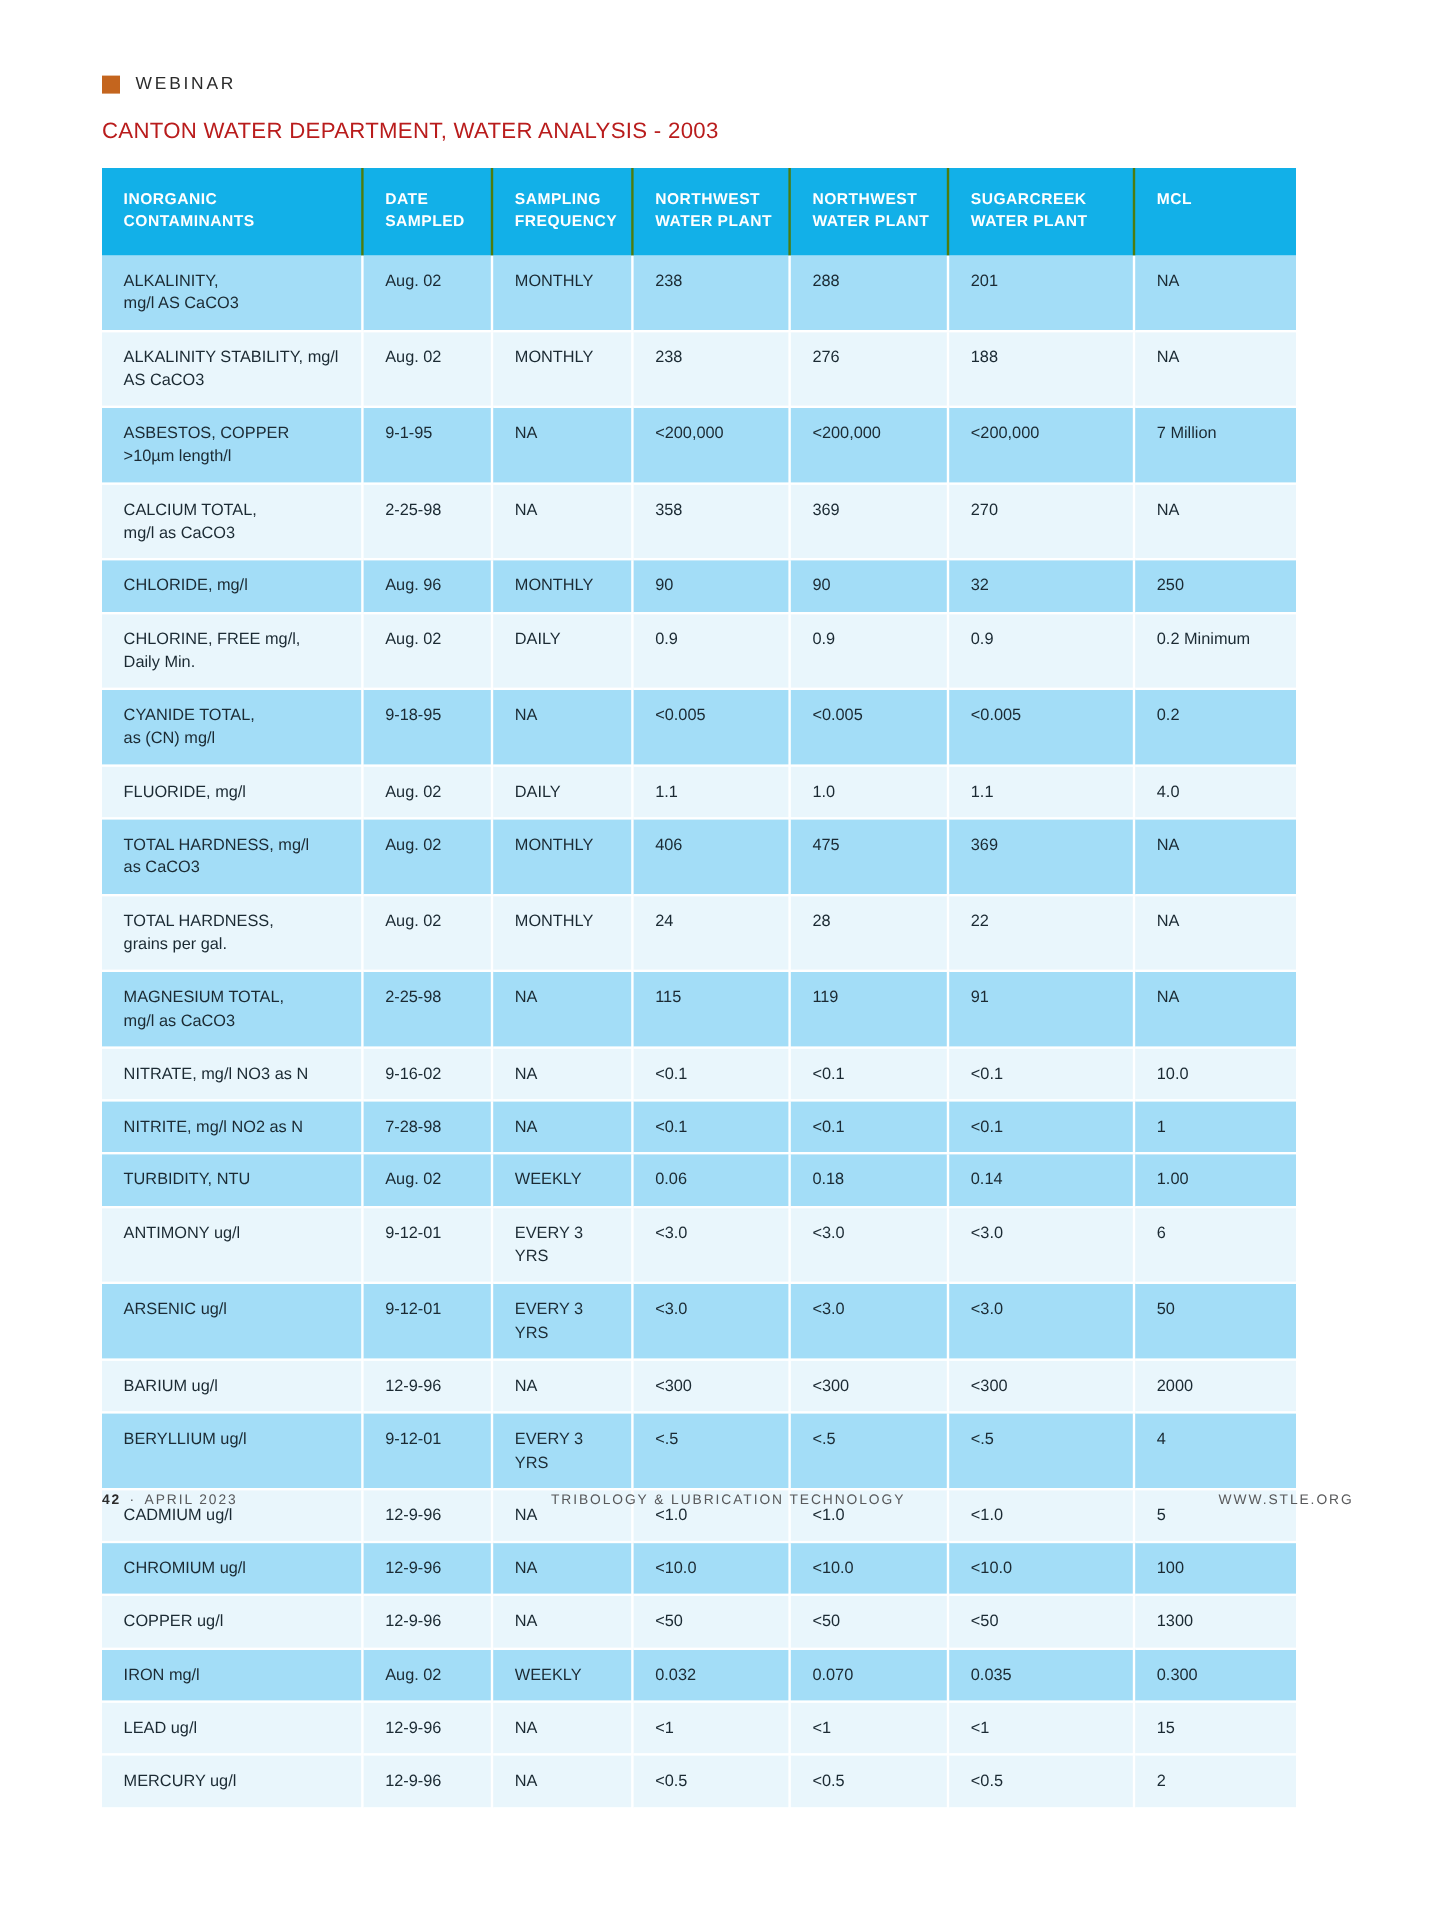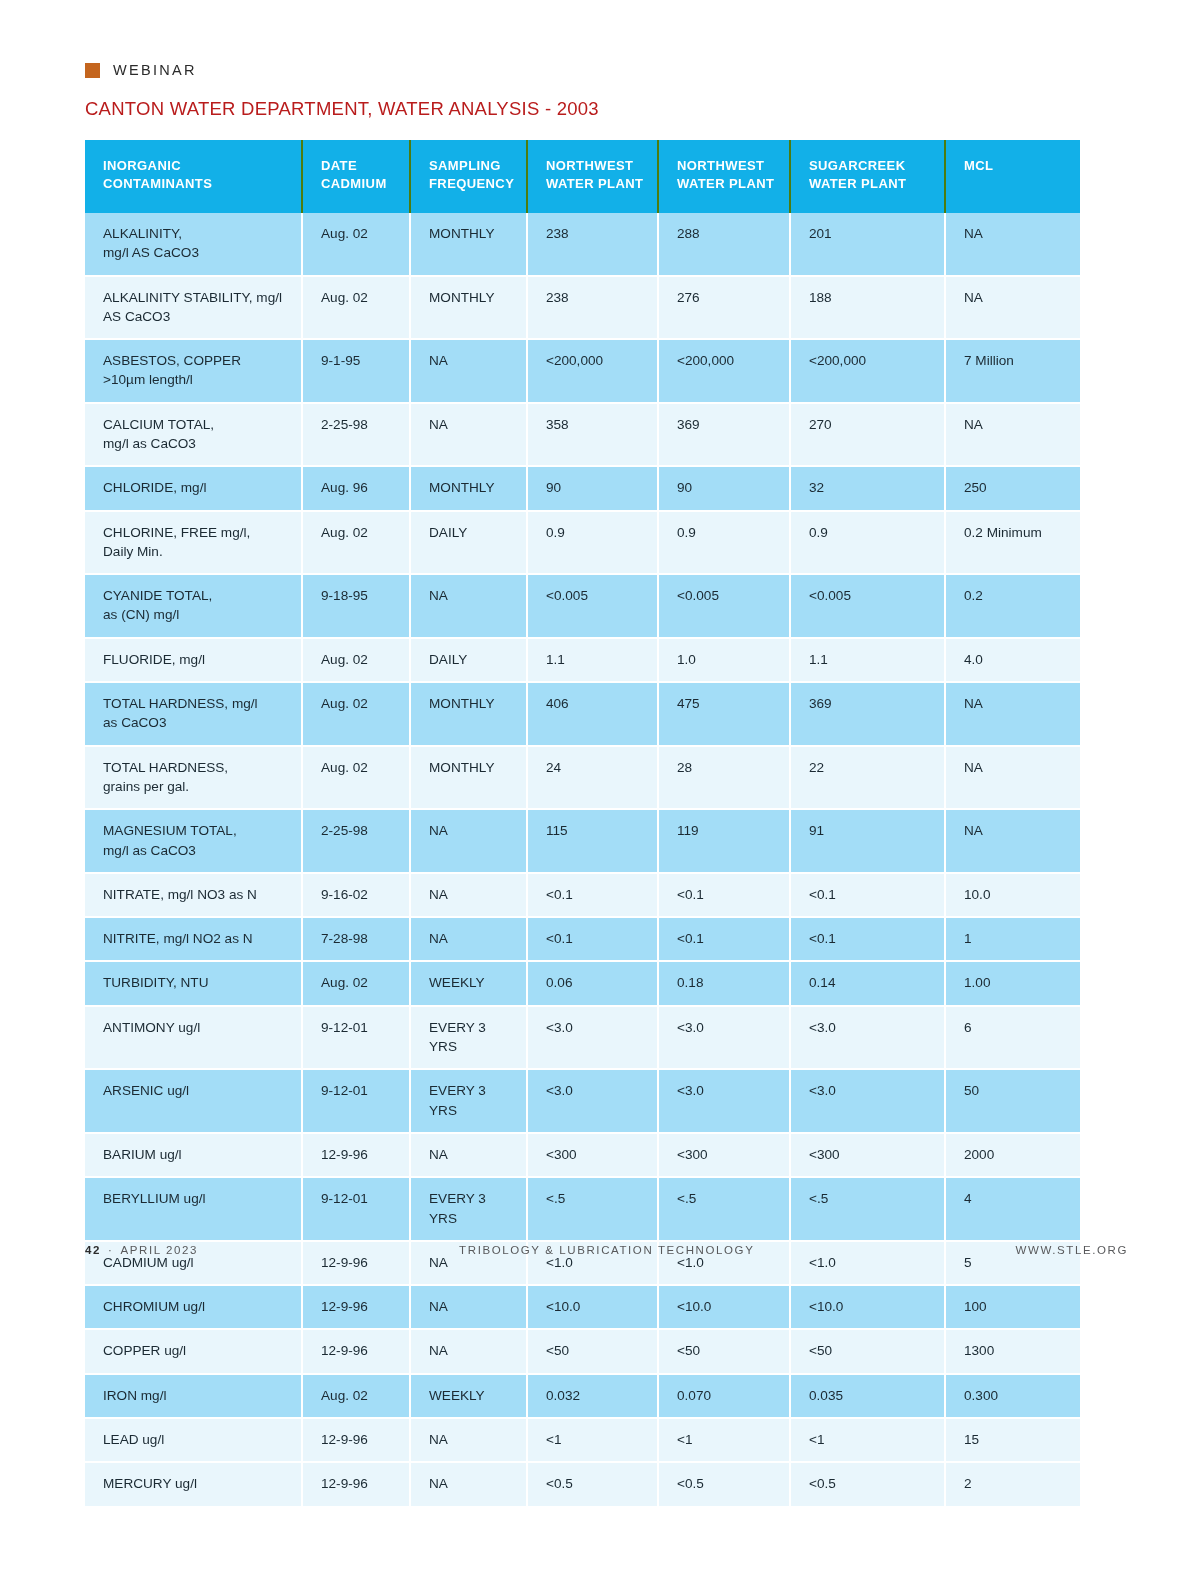--- a/index.html
+++ b/index.html
@@ -137,21 +137,21 @@
         <col class="c6">
     </colgroup>
     <thead>
       <tr>
         <th>
           <span>INORGANIC</span>
           <span class="hl2">CONTAMINANTS</span>
         </th>
         <th>
           <span>DATE</span>
-          <span class="hl2">CADMIUM</span>
+          <span class="hl2">SAMPLED</span>
         </th>
         <th>
           <span>SAMPLING</span>
           <span class="hl2">FREQUENCY</span>
         </th>
         <th>
           <span>NORTHWEST</span>
           <span class="hl2">WATER PLANT</span>
         </th>
         <th>

